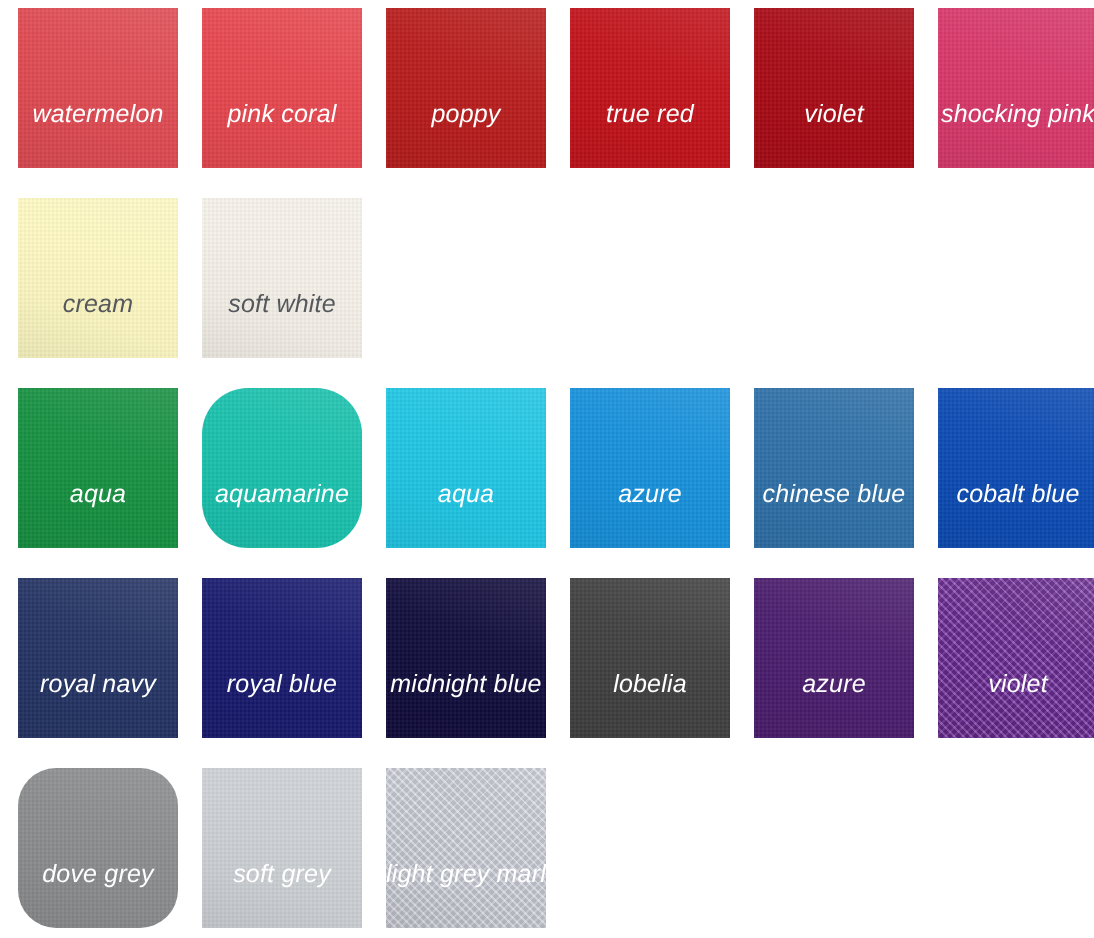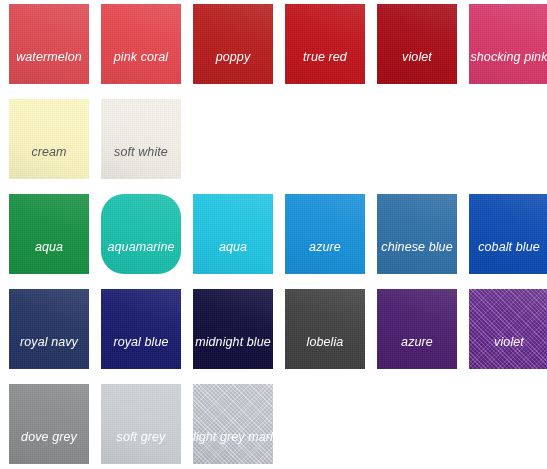--- a/index.html
+++ b/index.html
@@ -187,21 +187,21 @@
         <span class="swatch-label">lobelia</span>
       </div>
       <div class="swatch" style="background-color: rgb(75, 29, 110);">
         <span class="swatch-label">azure</span>
       </div>
       <div class="swatch texture-weave" style="background-color: rgb(122, 50, 168);">
         <span class="swatch-label">violet</span>
       </div>
     </div>
     <div class="swatch-row">
-      <div class="swatch" style="background-color: rgb(139, 141, 143);">
+      <div class="swatch" style="background-color: rgb(139, 141, 143); border-radius: 19px;">
         <span class="swatch-label">dove grey</span>
       </div>
       <div class="swatch" style="background-color: rgb(206, 210, 214);">
         <span class="swatch-label">soft grey</span>
       </div>
       <div class="swatch texture-marl" style="background-color: rgb(201, 205, 215);">
         <span class="swatch-label">light grey marl</span>
       </div>
     </div>
   </div>

